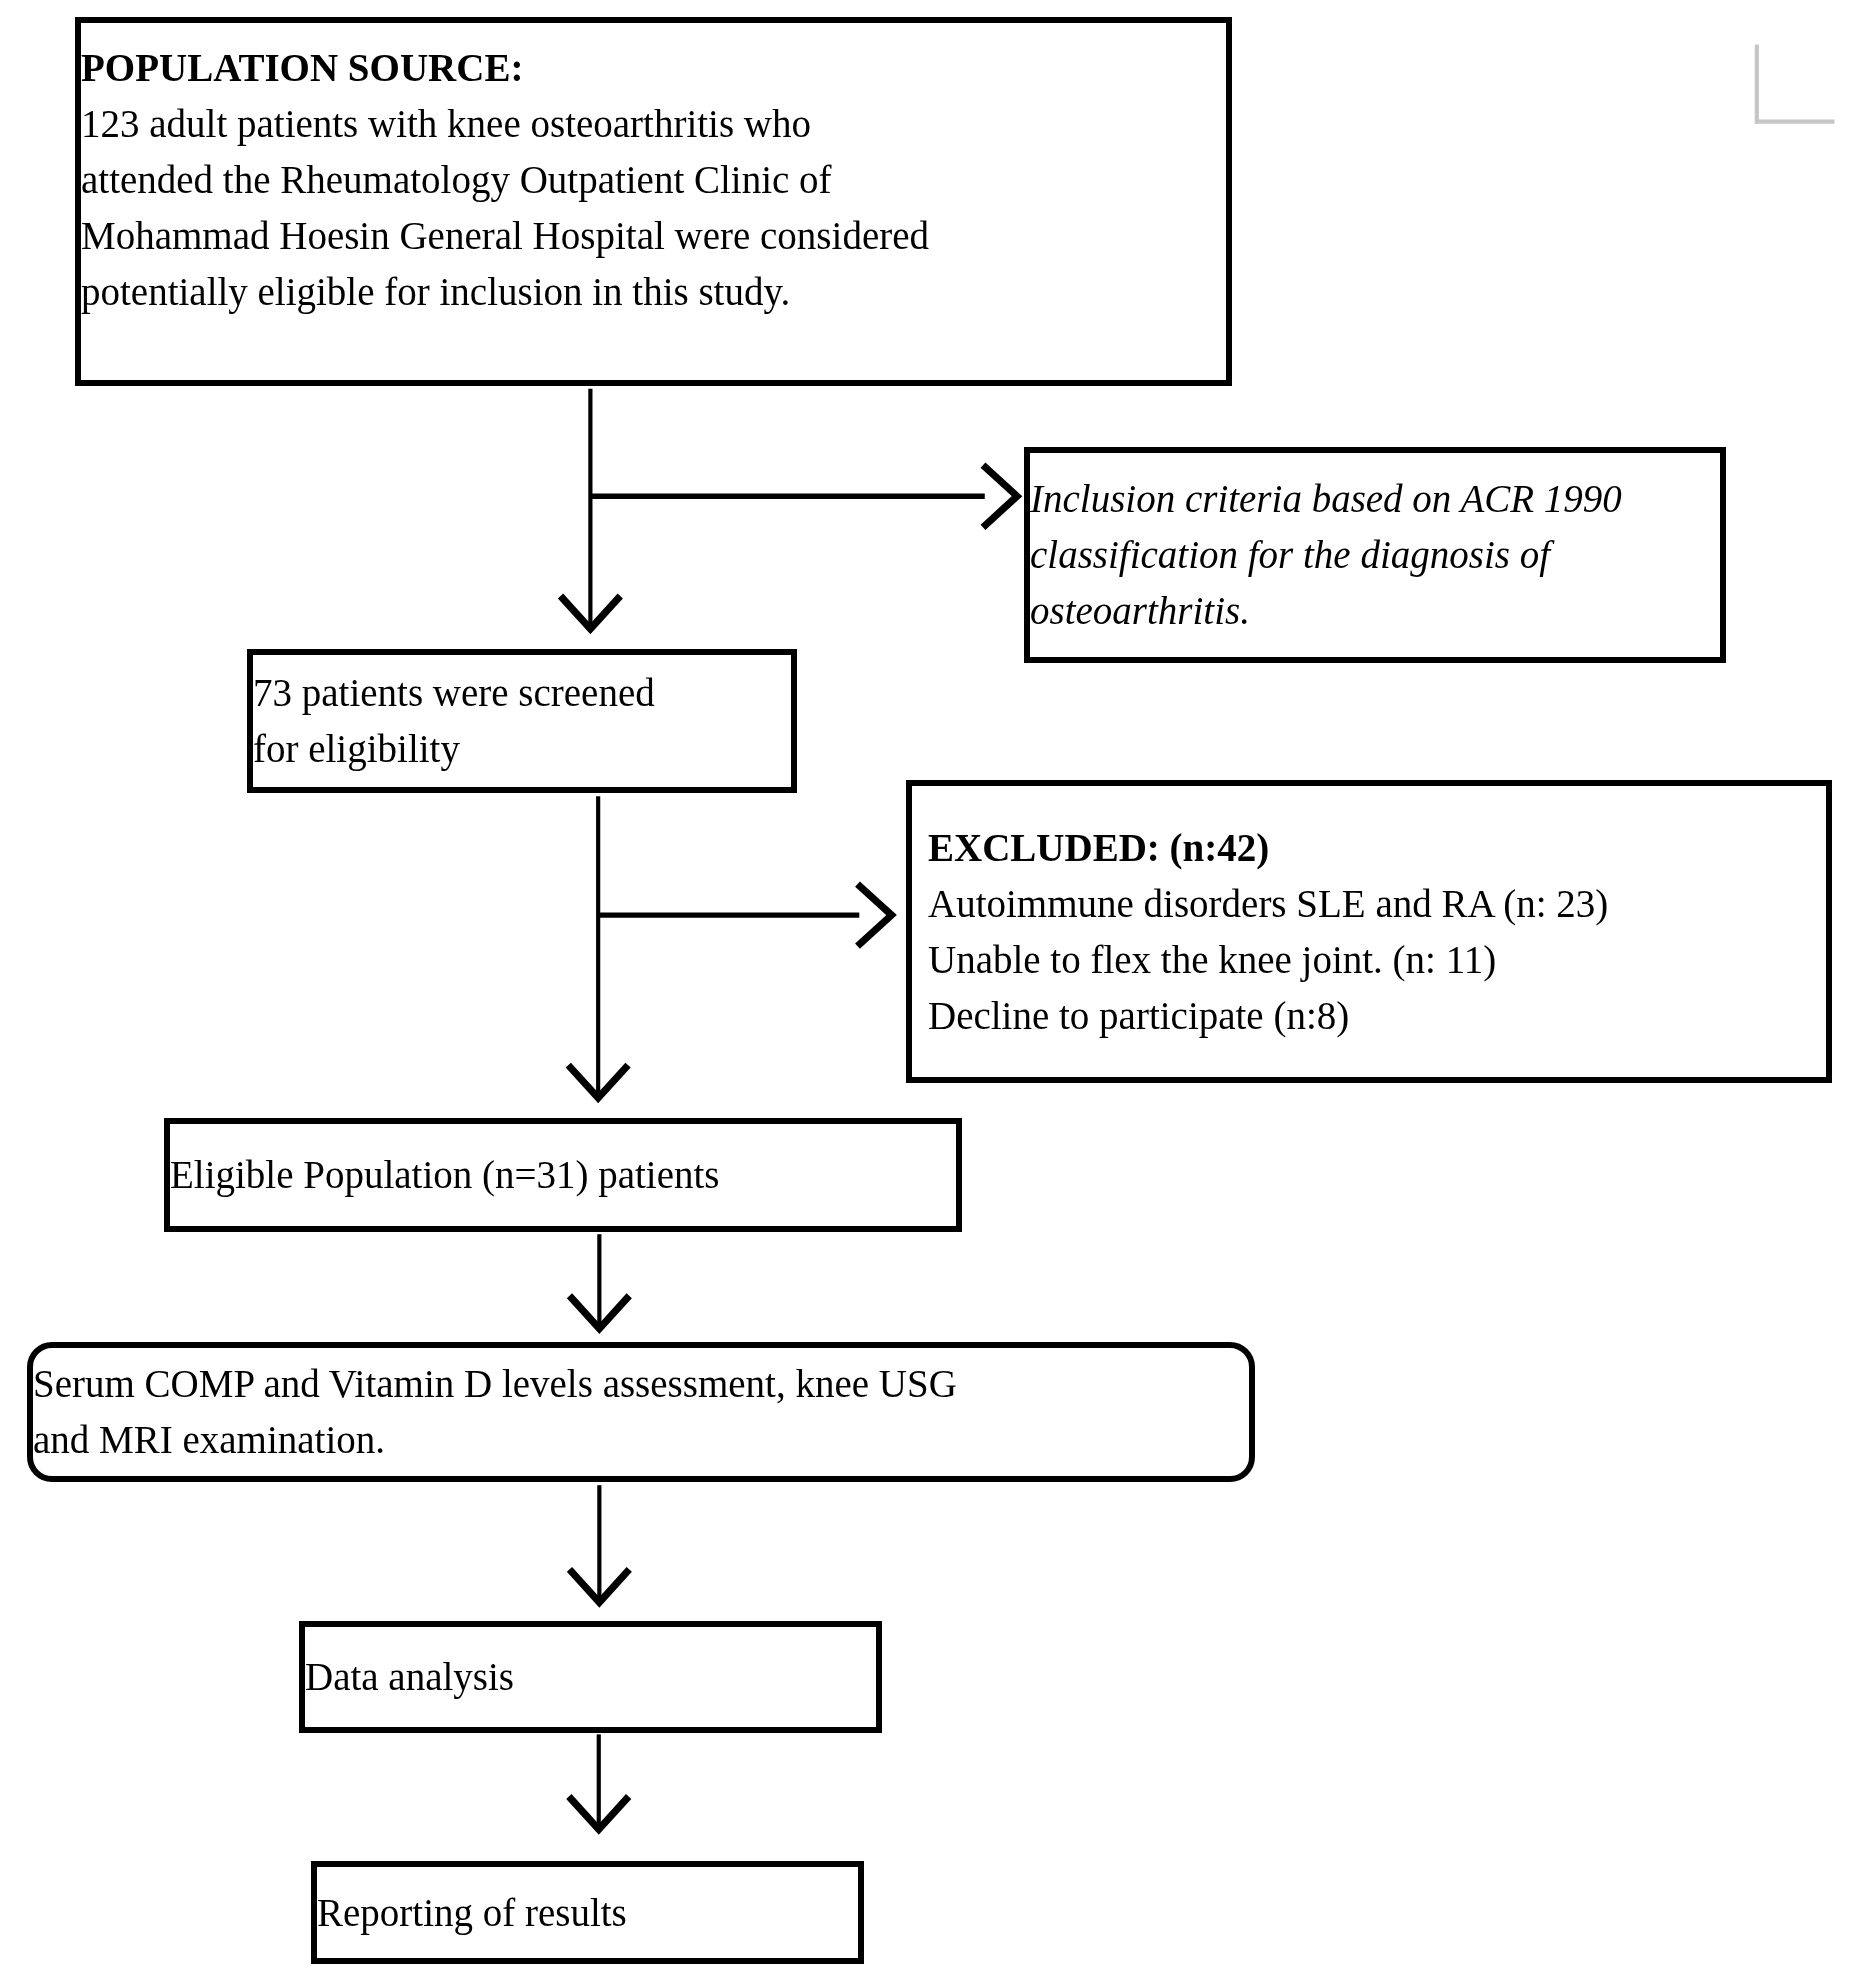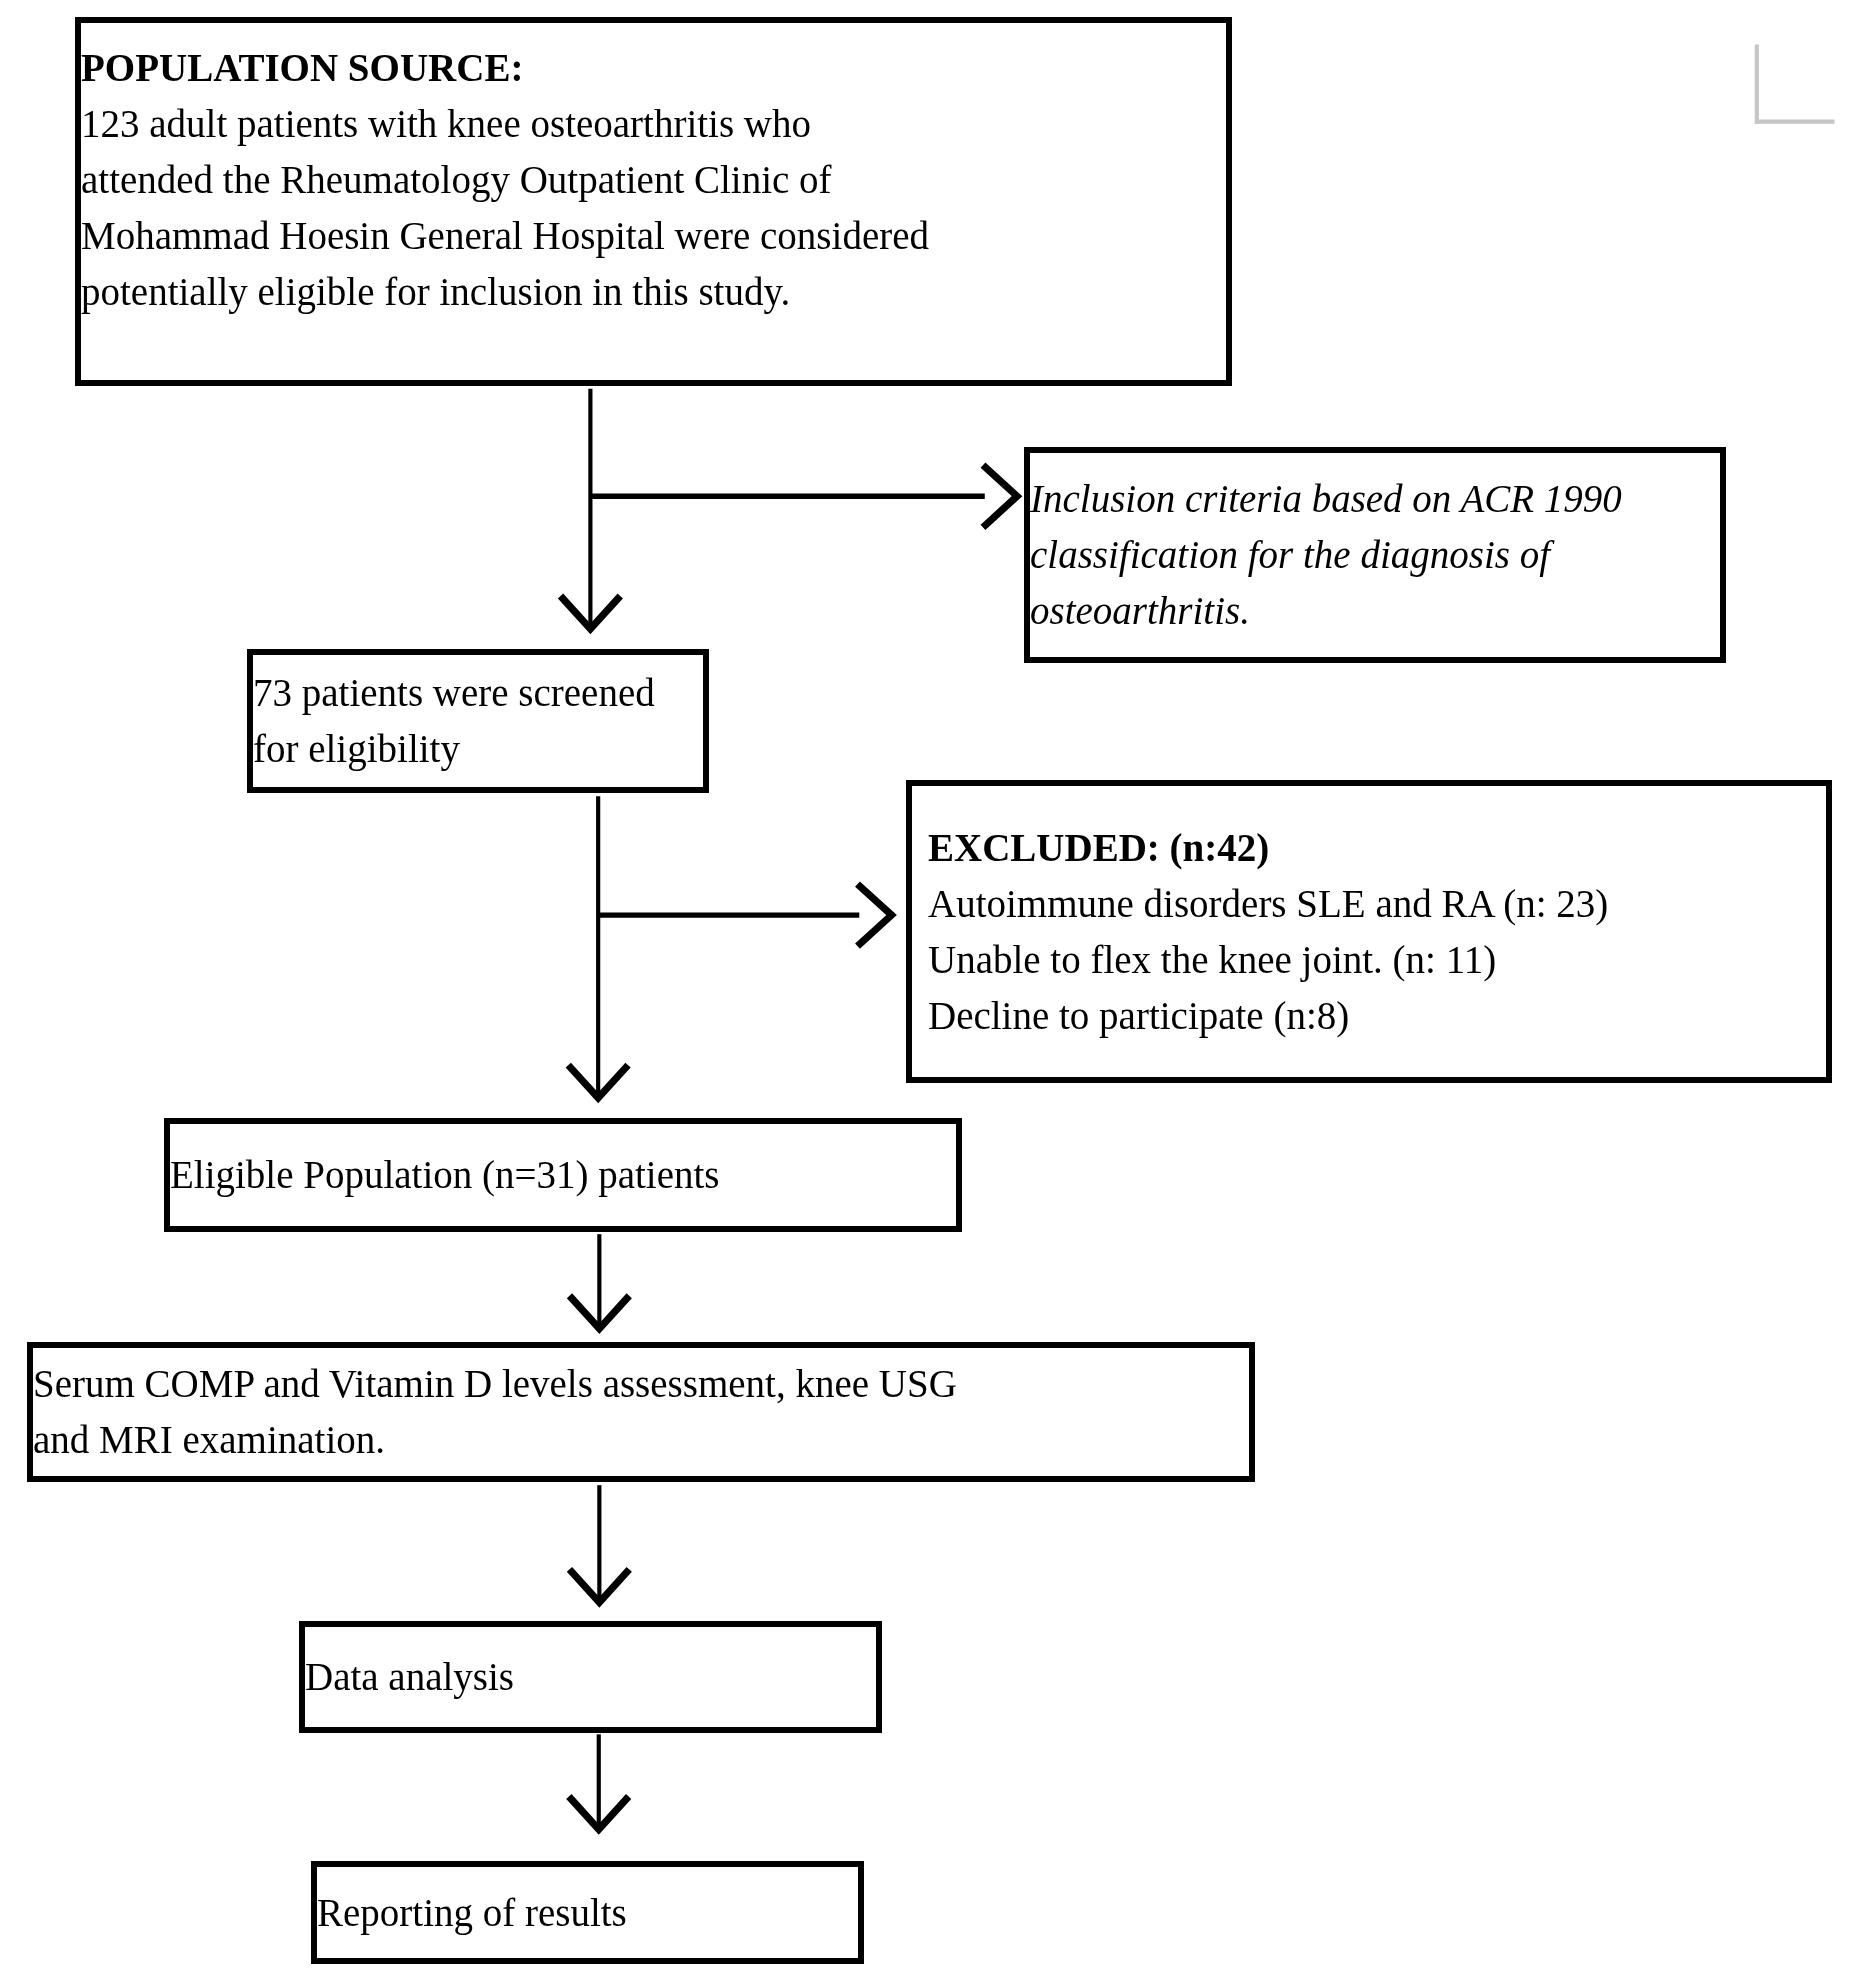--- a/index.html
+++ b/index.html
@@ -24,24 +24,24 @@
     text-align: center;
     font-size: 39px;
     line-height: 56px;
   }
   .line { white-space: nowrap; }
   .bold { font-weight: bold; }
 
   
   .n-population { left: 75px; top: 16.7px;   width: 1157px; height: 369px; padding-bottom: 42px; }
   .n-inclusion  { left: 1024px; top: 447px; width: 702px; height: 216px; font-style: italic; }
-  .n-screened   { left: 247px; top: 649px; width: 462px;  height: 144px; }
+  .n-screened   { left: 247px; top: 649px; width: 550px;  height: 144px; }
   .n-excluded   { left: 906px; top: 780px; width: 926px; height: 303px; padding-left: 16px; }
   .n-eligible   { left: 164px; top: 1118px; width: 798px; height: 114px; }
-  .n-assessment { left: 27px;  top: 1342px; width: 1228px; height: 140px; }
+  .n-assessment { left: 27px;  top: 1342px; width: 1228px; height: 140px; border-radius: 25px; }
   .n-data       { left: 299px; top: 1621px; width: 583px;  height: 112px; }
   .n-reporting  { left: 311px; top: 1861px; width: 553px;  height: 103px; }
 
   #arrow-layer {
     position: absolute;
     left: 0; top: 0;
     width: 1862px;
     height: 1985px;
     pointer-events: none;
   }

